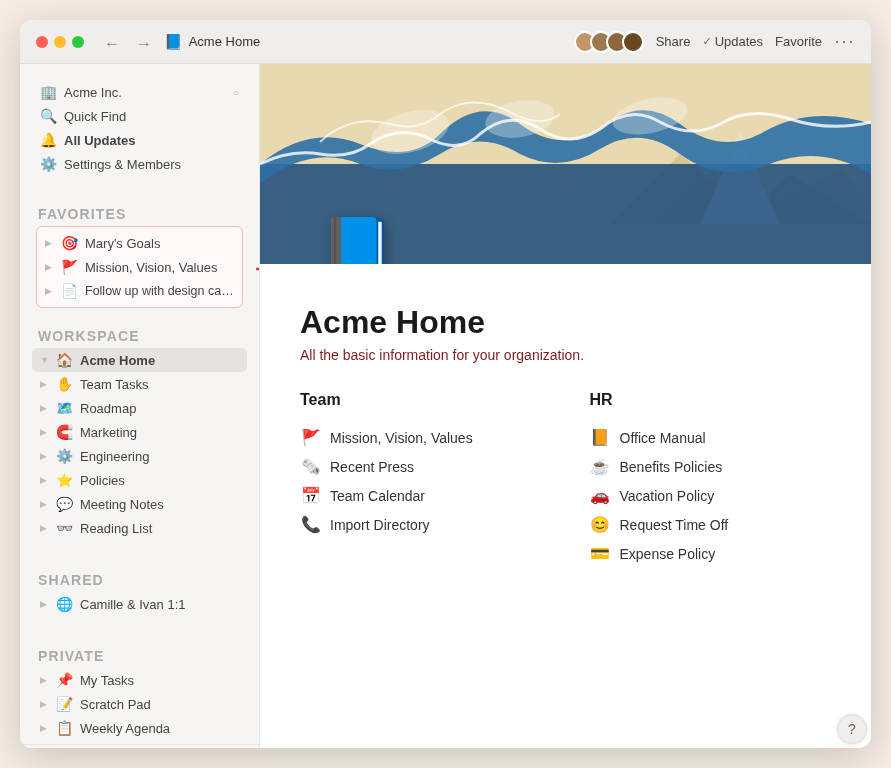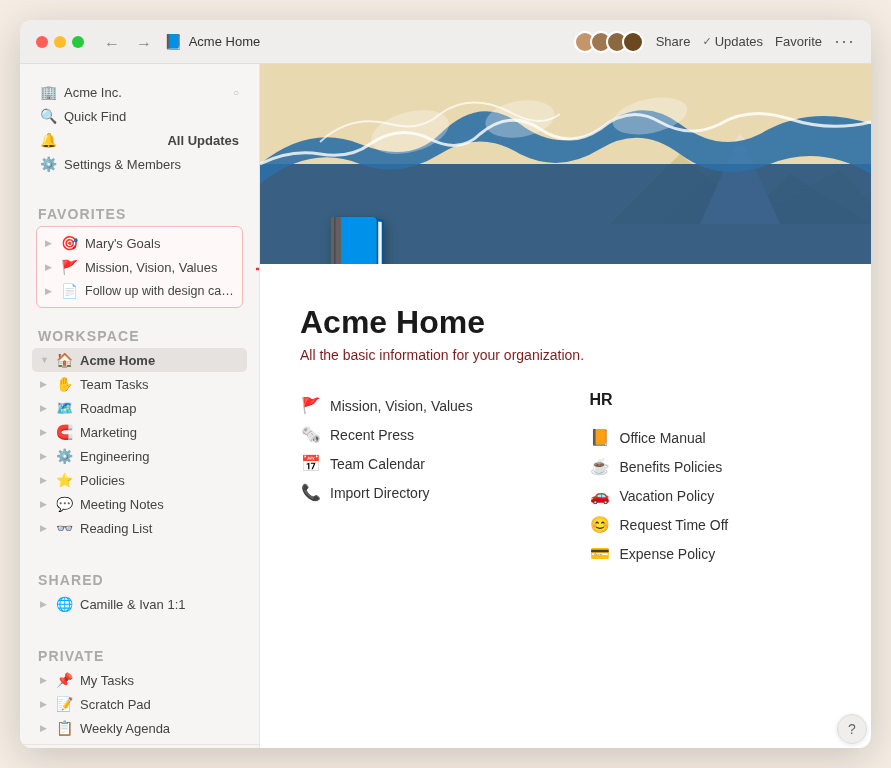--- a/index.html
+++ b/index.html
@@ -258,21 +258,21 @@
           <span class="item-icon">🏢</span>
           <span class="item-label">Acme Inc.</span>
           <span style="font-size:10px;color:#bbb;">○</span>
         </div>
         <div class="sidebar-item">
           <span class="item-icon">🔍</span>
           <span class="item-label">Quick Find</span>
         </div>
         <div class="sidebar-item">
           <span class="item-icon">🔔</span>
-          <span class="item-label" style="font-weight:600;text-align:right;">All Updates</span>
+          <span class="item-label" style="font-weight:600;">All Updates</span>
         </div>
         <div class="sidebar-item">
           <span class="item-icon">⚙️</span>
           <span class="item-label">Settings &amp; Members</span>
         </div>
       </div>
 
       <div class="sidebar-divider"></div>
 
       <div class="sidebar-section">
@@ -422,20 +422,21 @@
         <div class="book-icon">📘</div>
       </div>
 
       <div class="content-body">
         <h1 class="page-title">Acme Home</h1>
         <p class="page-subtitle">All the basic information for your organization.</p>
 
         <div class="content-columns">
 
           <div class="content-col">
+            <div class="col-header">Team</div>
             <div class="content-link">
               <span class="link-icon">🚩</span>
               <span>Mission, Vision, Values</span>
             </div>
             <div class="content-link">
               <span class="link-icon">🗞️</span>
               <span>Recent Press</span>
             </div>
             <div class="content-link">
               <span class="link-icon">📅</span>

